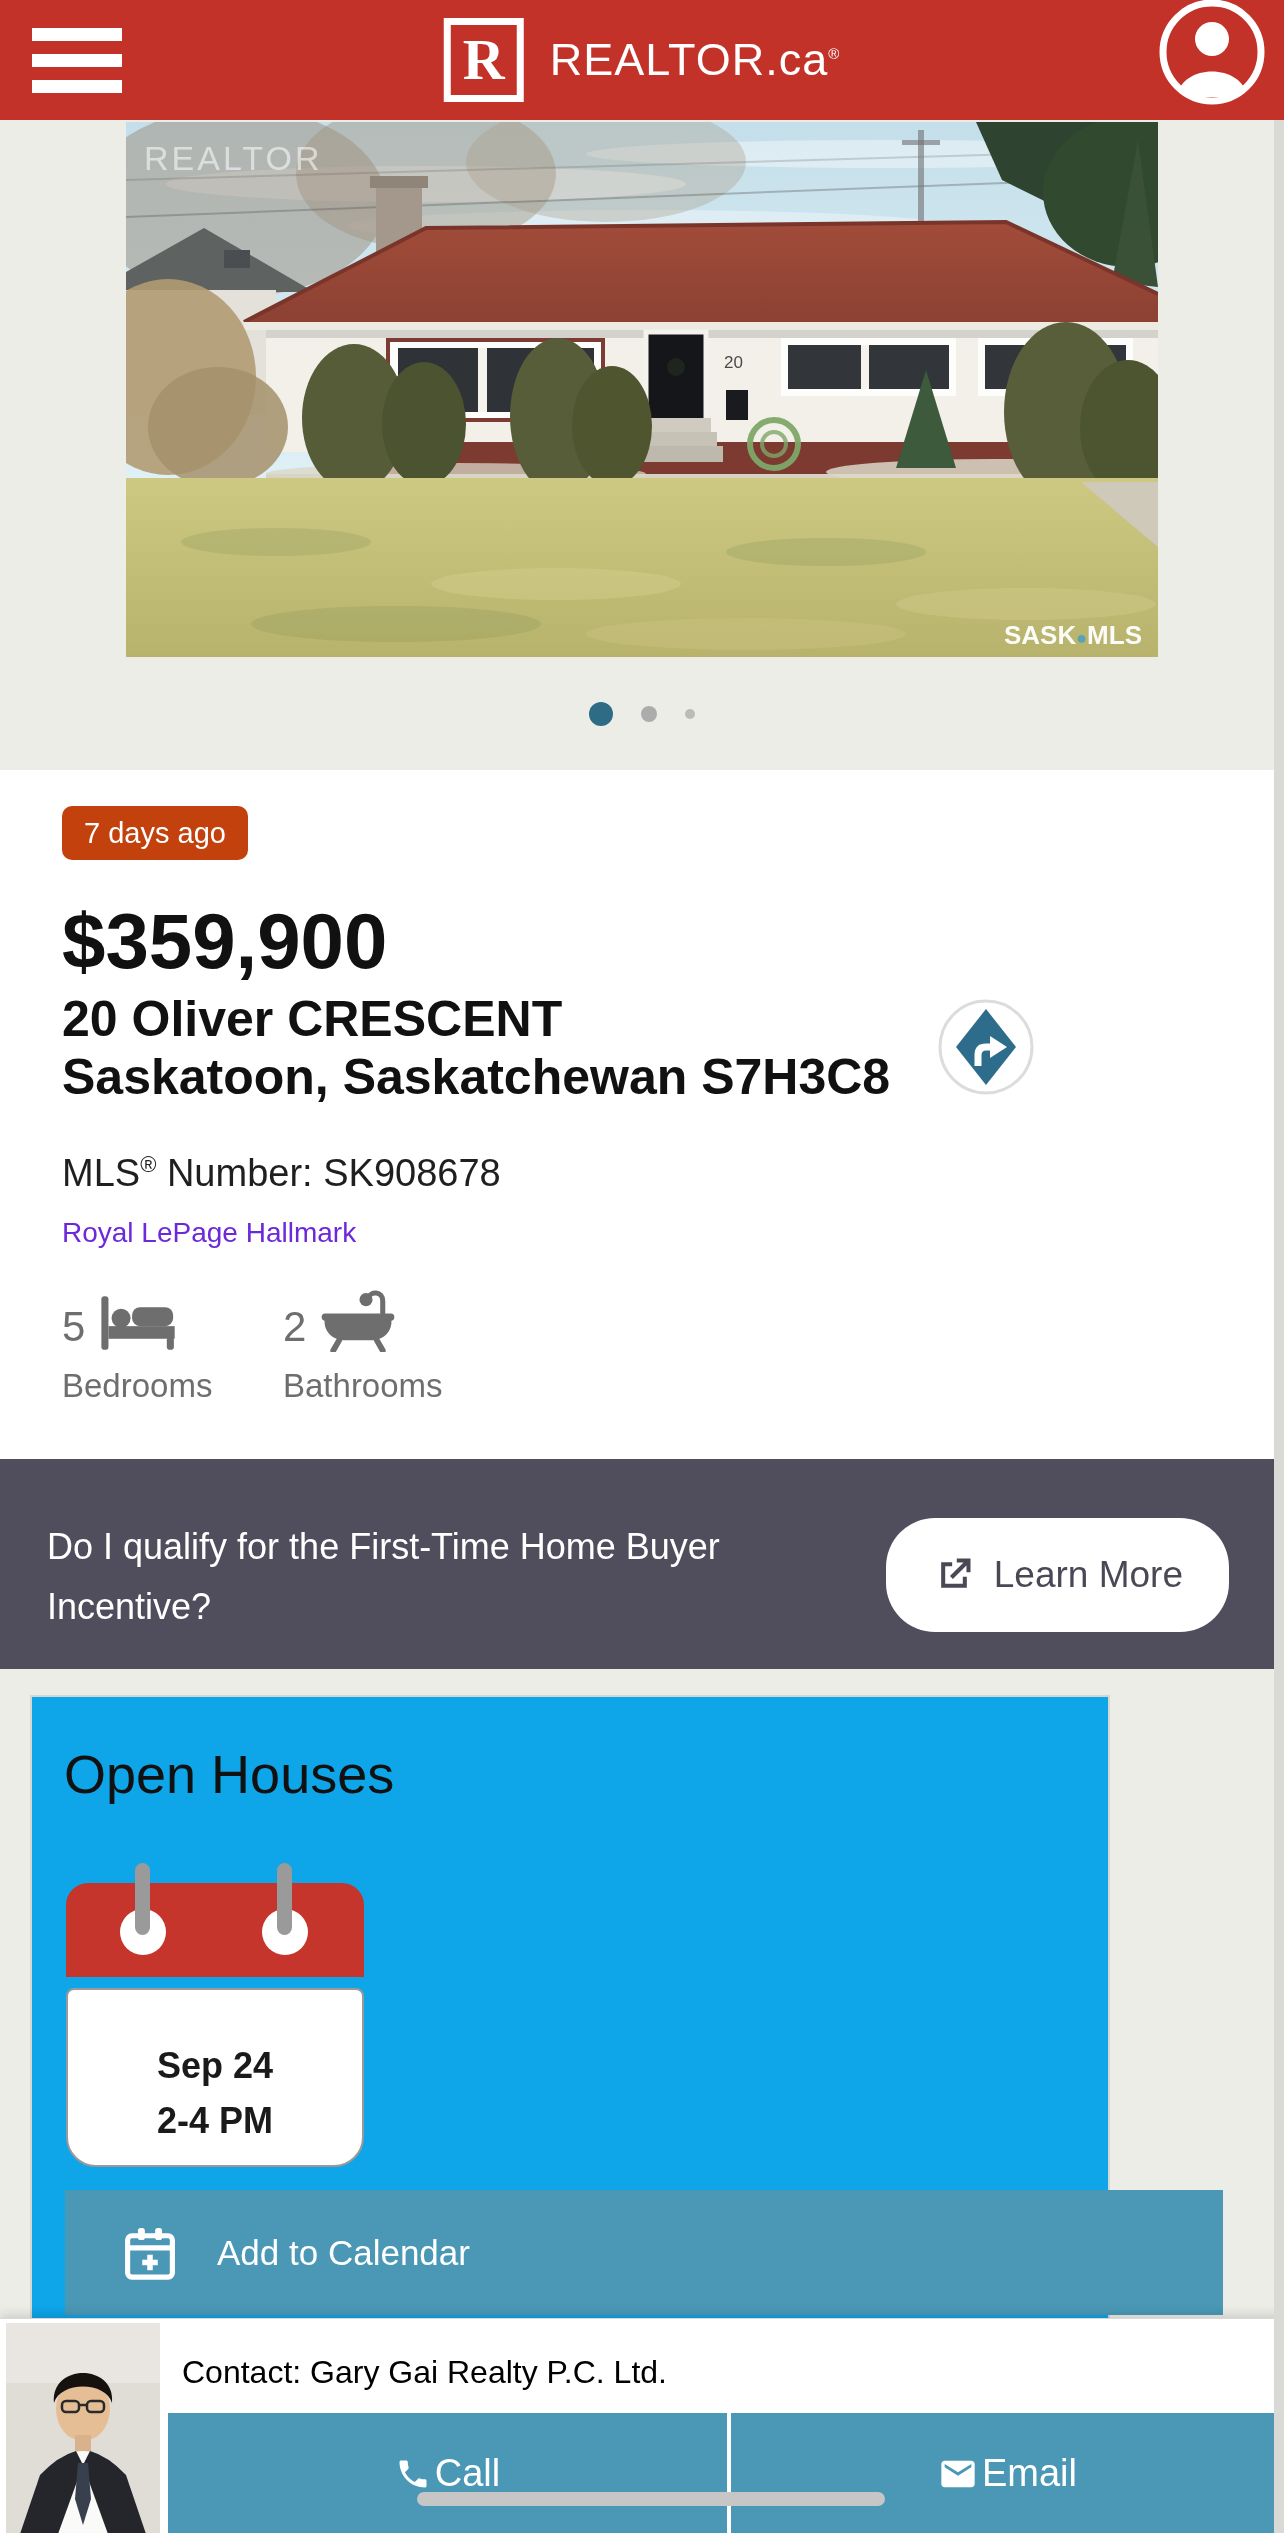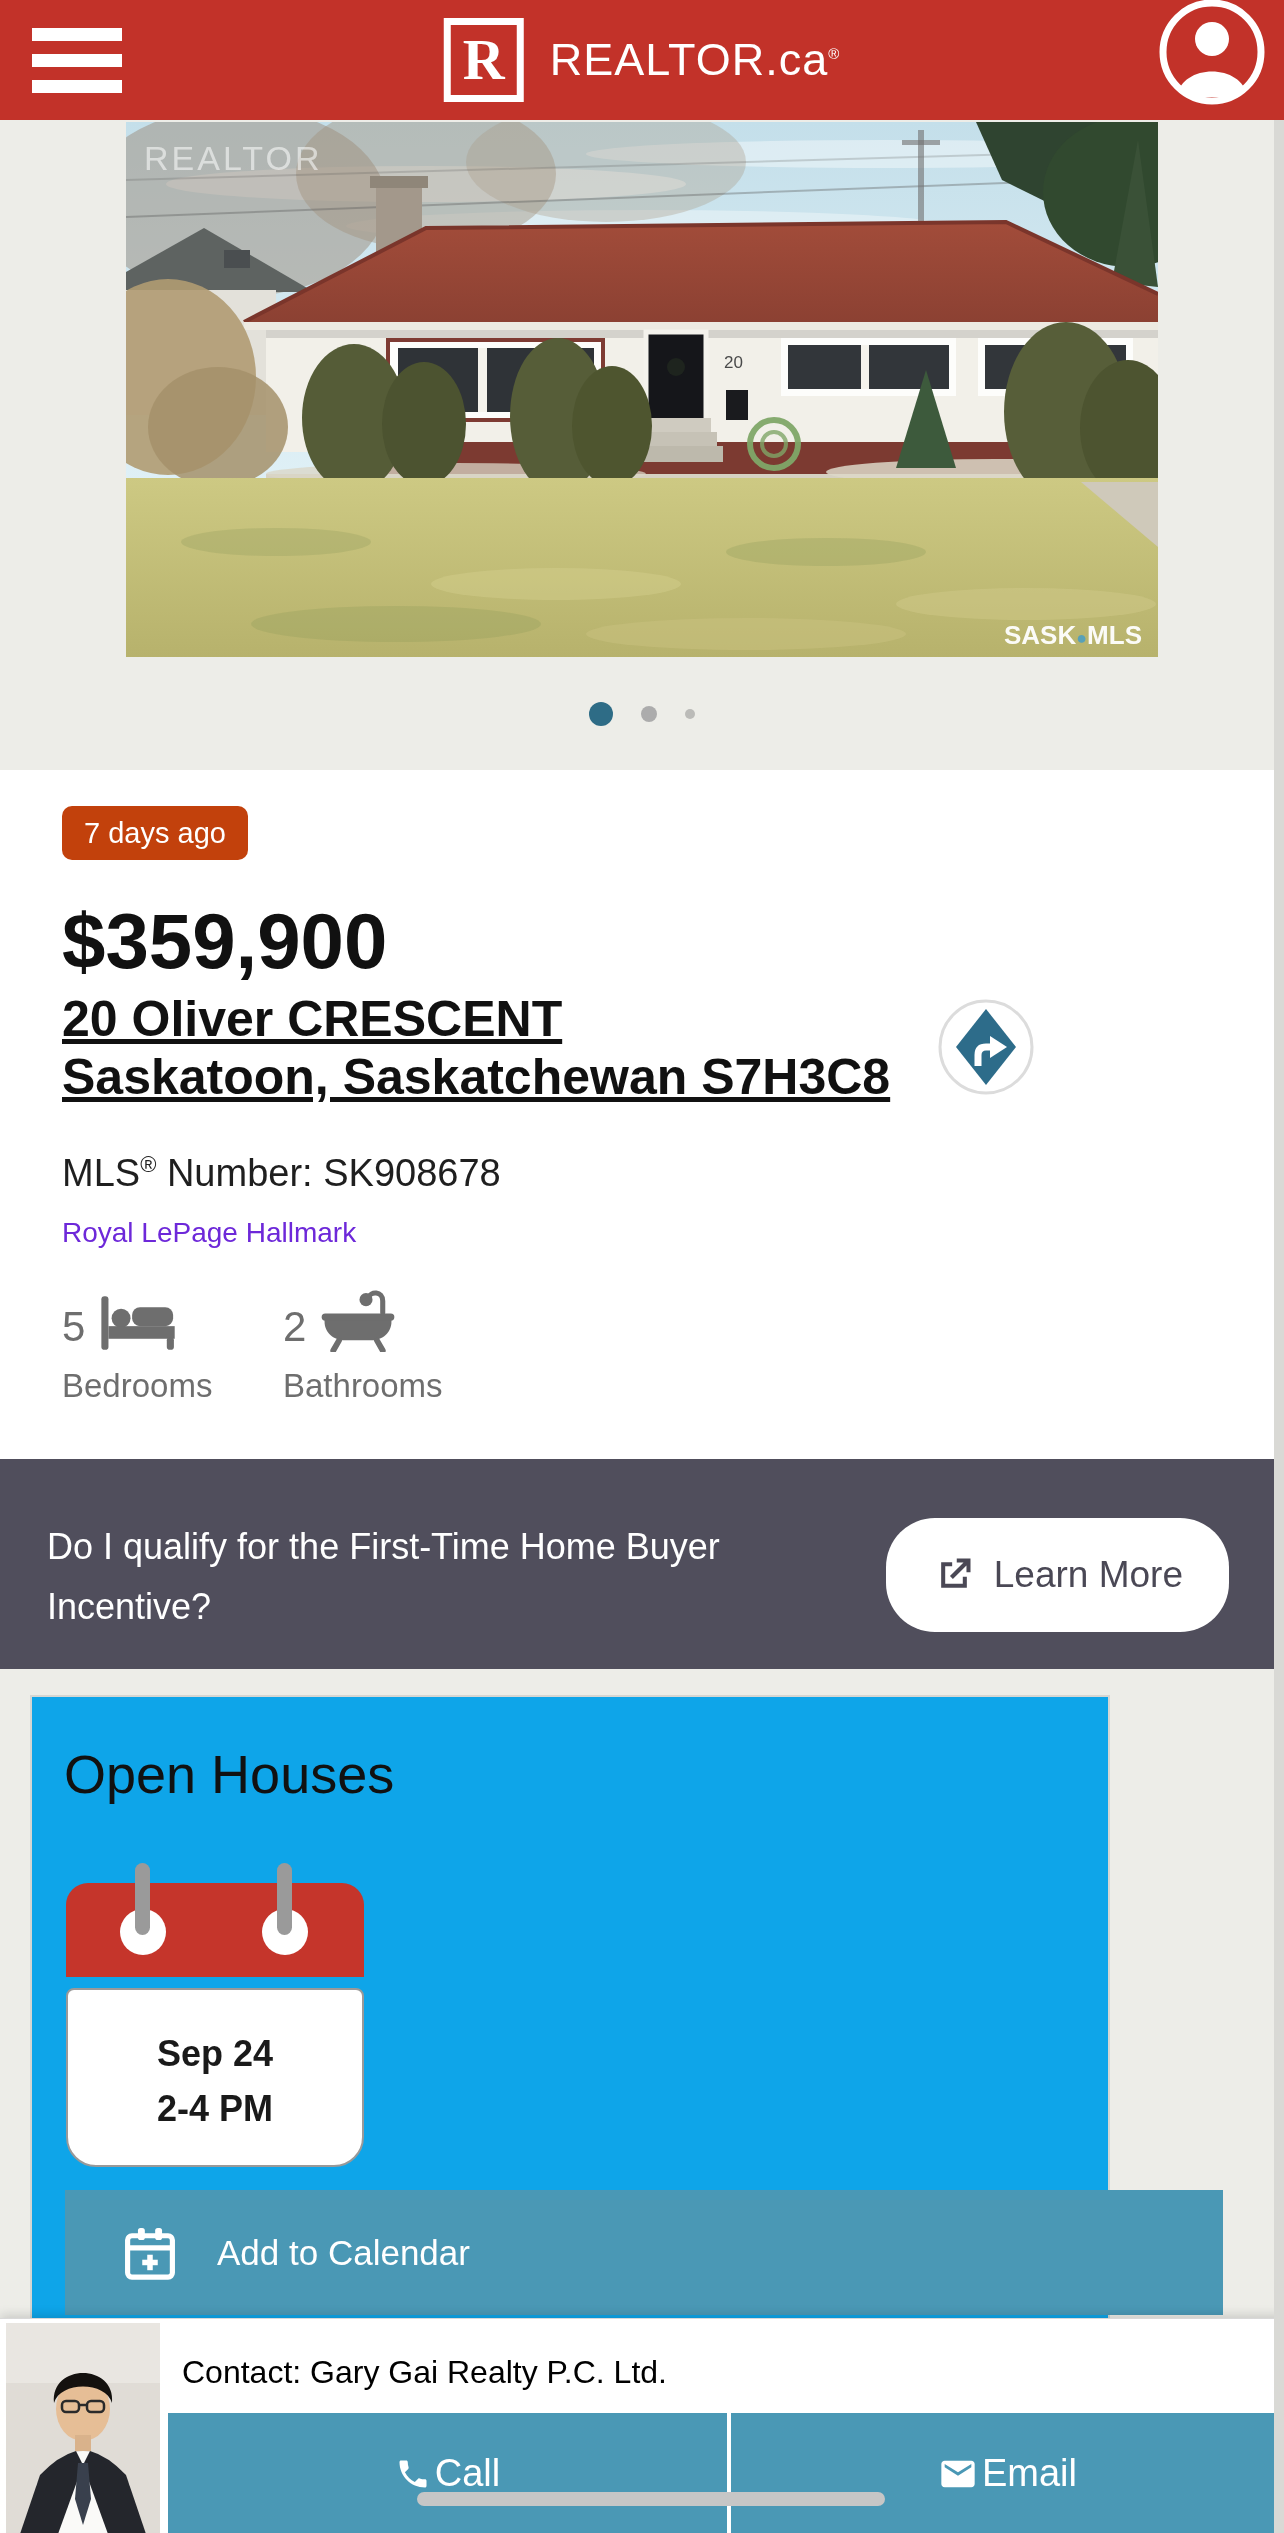--- a/index.html
+++ b/index.html
@@ -24,21 +24,21 @@
   .dot{border-radius:50%;}
   .dot1{width:24px;height:24px;background:#2E6C86;}
   .dot2{width:16px;height:16px;background:#ACACAC;}
   .dot3{width:10px;height:10px;background:#BBBBB8;}
 
   
   #summary{position:absolute;left:0;top:770px;width:1284px;height:689px;background:#fff;}
   #badge{position:absolute;left:62px;top:806px;height:54px;line-height:54px;padding:0 22px;
          background:#c2410c;color:#fff;font-size:29px;border-radius:10px;}
   #price{position:absolute;left:62px;top:902px;font-size:78px;font-weight:bold;color:#111;line-height:1;}
-  #address{position:absolute;left:62px;top:990px;font-size:50px;font-weight:bold;color:#111;line-height:58px;text-decoration:underline;}
+  #address{position:absolute;left:62px;top:990px;font-size:50px;font-weight:bold;color:#111;line-height:58px;}
   #dir-btn{position:absolute;left:938px;top:999px;width:96px;height:96px;cursor:pointer;}
   #mls{position:absolute;left:62px;top:1142px;font-size:38px;color:#1f1f1f;line-height:46px;}
   #mls sup{font-size:22px;}
   #brokerage{position:absolute;left:62px;top:1216px;font-size:28px;color:#6d28d9;line-height:34px;}
   .feature{position:absolute;top:1288px;}
   #feature-beds{left:62px;}
   #feature-baths{left:283px;}
   .feature .row{display:flex;align-items:flex-end;gap:14px;height:64px;}
   .feature .num{font-size:42px;color:#6E6E6E;line-height:1;margin-bottom:4px;}
   .feature .lbl{margin-top:14px;font-size:33px;color:#6E6E6E;line-height:40px;}
@@ -52,21 +52,21 @@
 
   
   #card{position:absolute;left:30px;top:1695px;width:1080px;height:838px;background:#0ea5e9;
         border:2px solid #D6D6D2;box-sizing:border-box;}
   #oh-title{position:absolute;left:32px;top:44px;font-size:54px;line-height:66px;color:#111;}
   #cal{position:absolute;left:34px;top:186px;width:298px;}
   #cal-top{position:relative;width:298px;height:94px;background:#C5352B;border-radius:22px 22px 0 0;}
   .pin-hole{position:absolute;top:26px;width:46px;height:46px;border-radius:50%;background:#fff;}
   .pin-bar{position:absolute;top:-20px;width:15px;height:72px;border-radius:8px;background:#9A9A9A;}
   #cal-body{margin-top:11px;width:298px;height:179px;box-sizing:border-box;border:2px solid #999;
-            border-radius:8px 8px 30px 30px;background:#fff;text-align:center;padding-top:36px;
+            border-radius:8px 8px 30px 30px;background:#fff;text-align:center;padding-top:48px;
             font-size:36px;font-weight:bold;color:#1a1a1a;line-height:55px;}
   #add-cal{position:absolute;left:33px;top:493px;width:1158px;height:125px;background:#4A98B5;
            display:flex;align-items:center;padding-left:54px;box-sizing:border-box;gap:36px;cursor:pointer;}
   #add-cal span{color:#fff;font-size:35px;}
 
   
   #contact{position:absolute;left:0;top:2318px;width:1284px;height:215px;background:#fff;
            border-top:1px solid #D8D8D8;box-shadow:0 -3px 10px rgba(0,0,0,.15);z-index:70;}
   #agent{position:absolute;left:6px;top:4px;width:154px;height:211px;}
   #contact-label{position:absolute;left:182px;top:34px;font-size:32px;color:#000;line-height:38px;}

